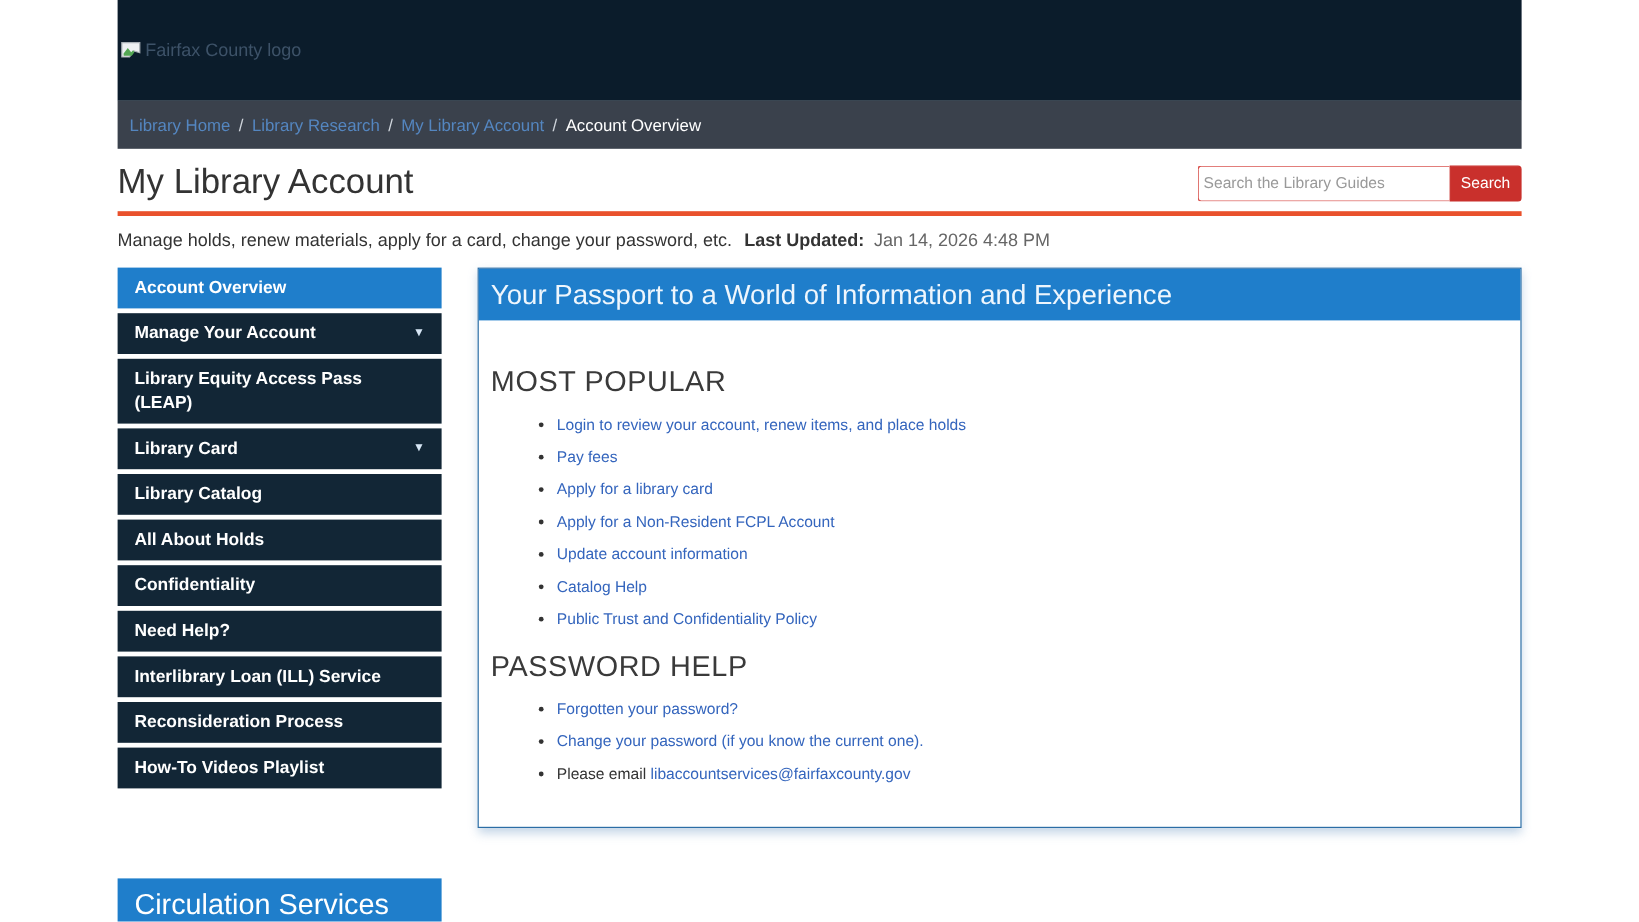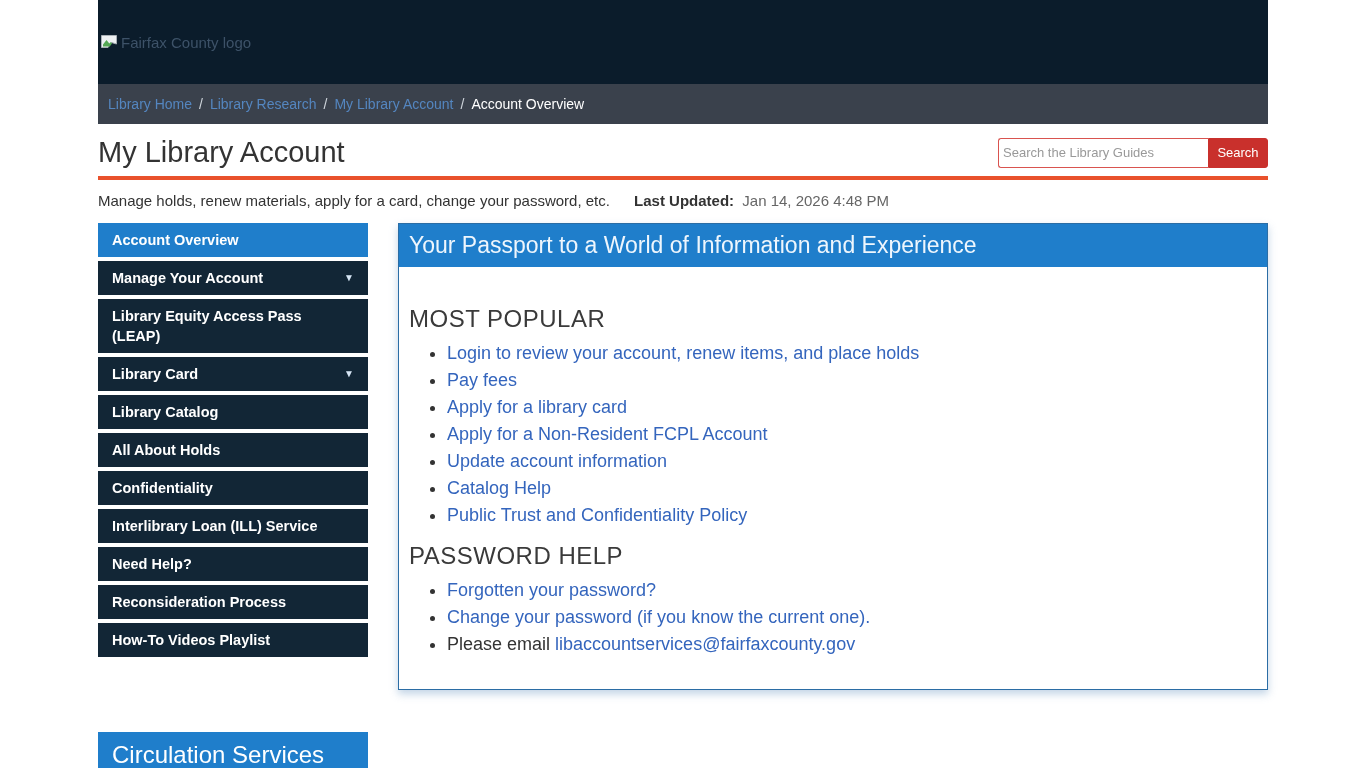--- a/index.html
+++ b/index.html
@@ -57,21 +57,21 @@
     background: var(--search-red, #c9302c);
     border: 1px solid var(--search-red, #c9302c);
     border-radius: 0 3px 3px 0;
     color: #ffffff; font-size: 13px;
     font-family: "Liberation Sans", sans-serif;
     cursor: pointer;
     text-align: center;
   }
 
   .subtitle { font-size: 15px; color: var(--text, #333333); margin: 12px 0 14px; }
-  .subtitle strong { margin-left: 20px; }
+  .subtitle strong { margin-left: 6px; }
   .subtitle .date { margin-left: 4px; color: #666; }
 
   
   .content-row { display: flex; gap: 30px; align-items: flex-start; }
 
   .sidebar { width: 270px; flex: 0 0 270px; }
   .side-item {
     display: flex; justify-content: space-between; align-items: center;
     background: var(--sidebar-item-bg, #122636);
     color: #ffffff;
@@ -96,21 +96,21 @@
     font-size: 23px; line-height: 27px;
     padding: 8px 10px;
   }
   .panel-body { padding: 20px 10px 26px; }
   .panel-body h2 {
     font-size: 24px; font-weight: 400; color: #3a3a3a;
     letter-spacing: 0.5px;
     margin: 18px 0 12px;
   }
   .panel-body ul { margin: 0 0 8px; padding-left: 38px; }
-  .panel-body li { font-size: 18px; color: var(--text, #333333); margin-bottom: 10px; line-height: 17px; }
+  .panel-body li { font-size: 13px; color: var(--text, #333333); margin-bottom: 10px; line-height: 17px; margin-left: 17px; }
   .panel-body a { color: var(--link-blue, #3465bd); text-decoration: none; cursor: pointer; }
 
   
   .circ-box {
     margin-top: 42px;
     width: 270px;
     background: var(--accent-blue, #1f7ecb);
     color: #ffffff;
     font-size: 24px; font-weight: 400;
     padding: 9px 14px 24px;
@@ -174,24 +174,24 @@
         <a class="side-item">
           <span>Library Catalog</span>
         </a>
         <a class="side-item">
           <span>All About Holds</span>
         </a>
         <a class="side-item">
           <span>Confidentiality</span>
         </a>
         <a class="side-item">
+          <span>Need Help?</span>
+        </a>
+        <a class="side-item">
           <span>Interlibrary Loan (ILL) Service</span>
-        </a>
-        <a class="side-item">
-          <span>Need Help?</span>
         </a>
         <a class="side-item">
           <span>Reconsideration Process</span>
         </a>
         <a class="side-item">
           <span>How-To Videos Playlist</span>
         </a>
       </aside>
 
     <section class="panel">

